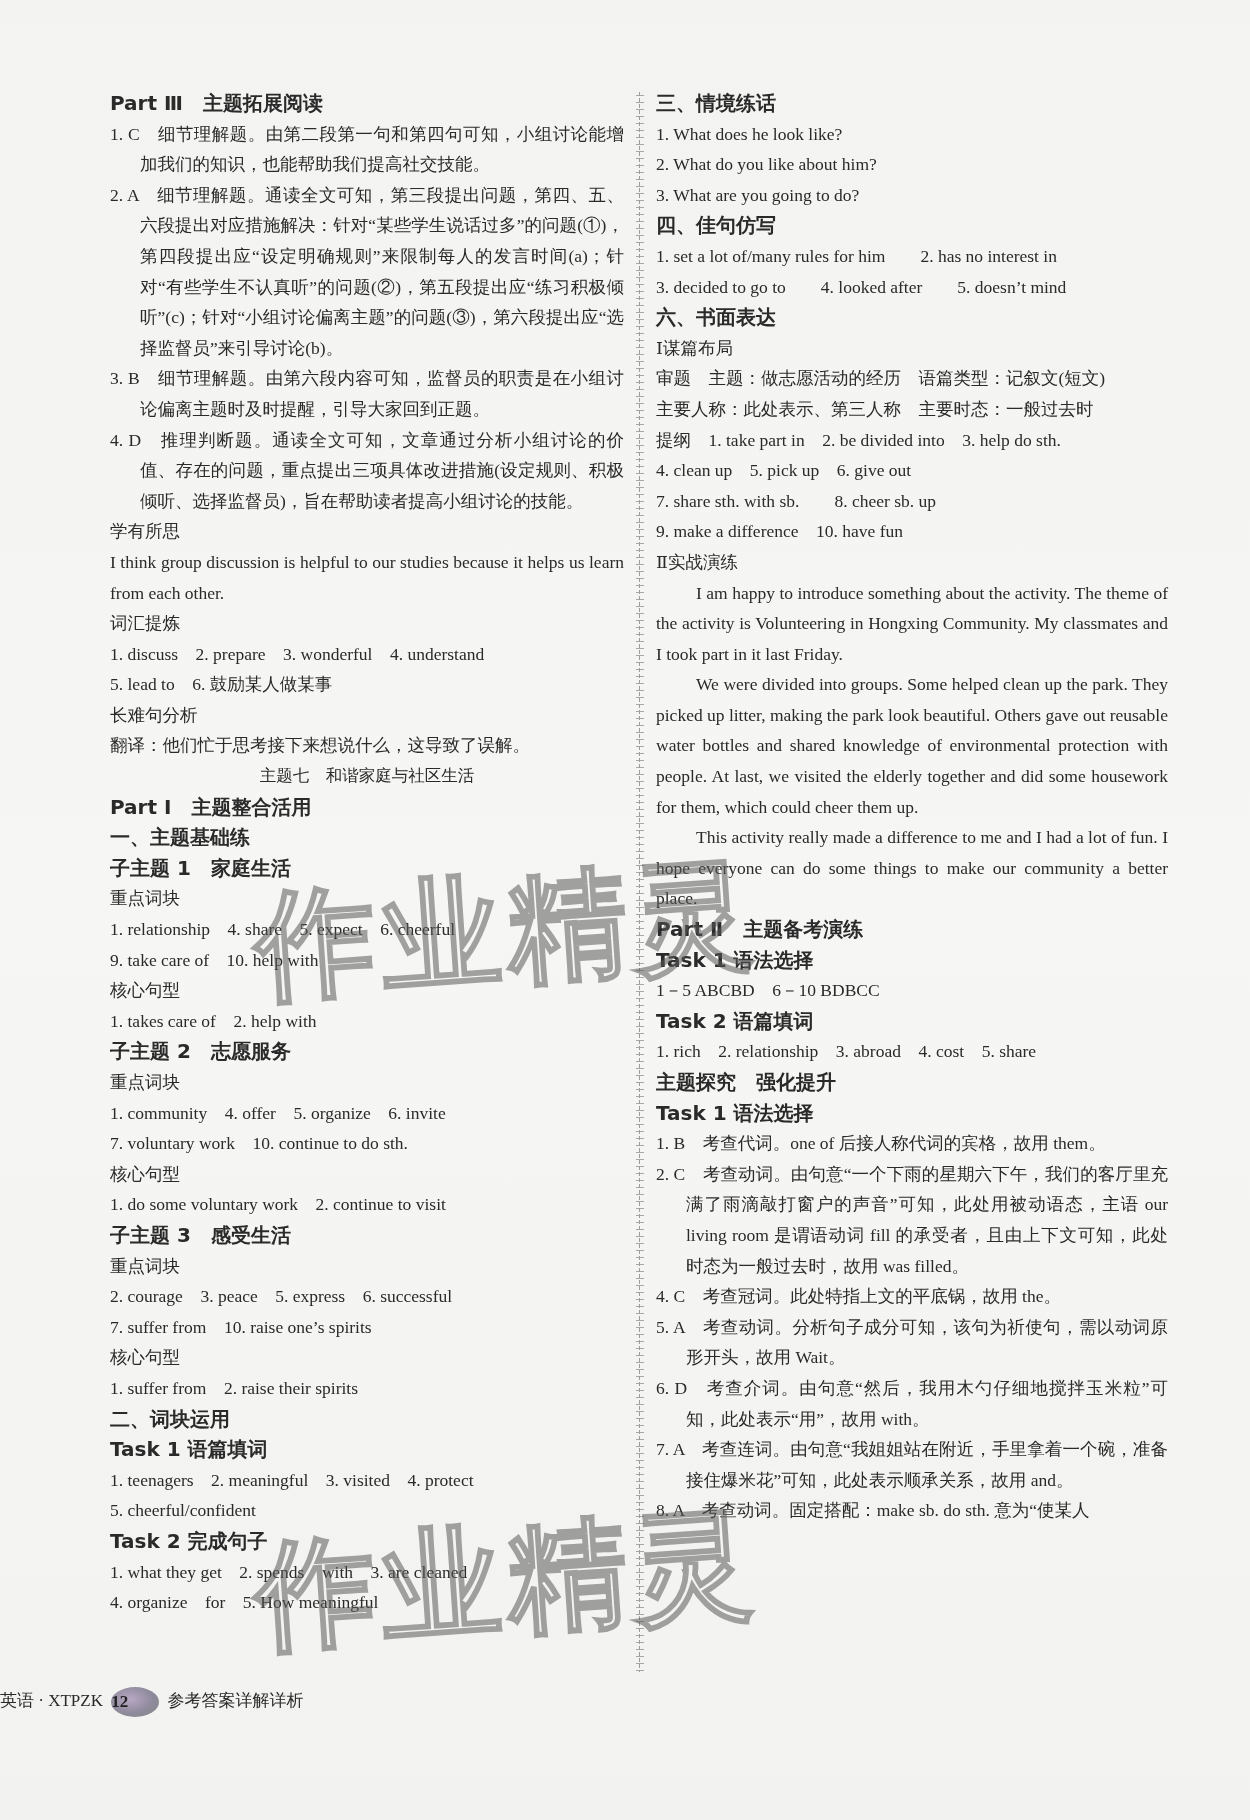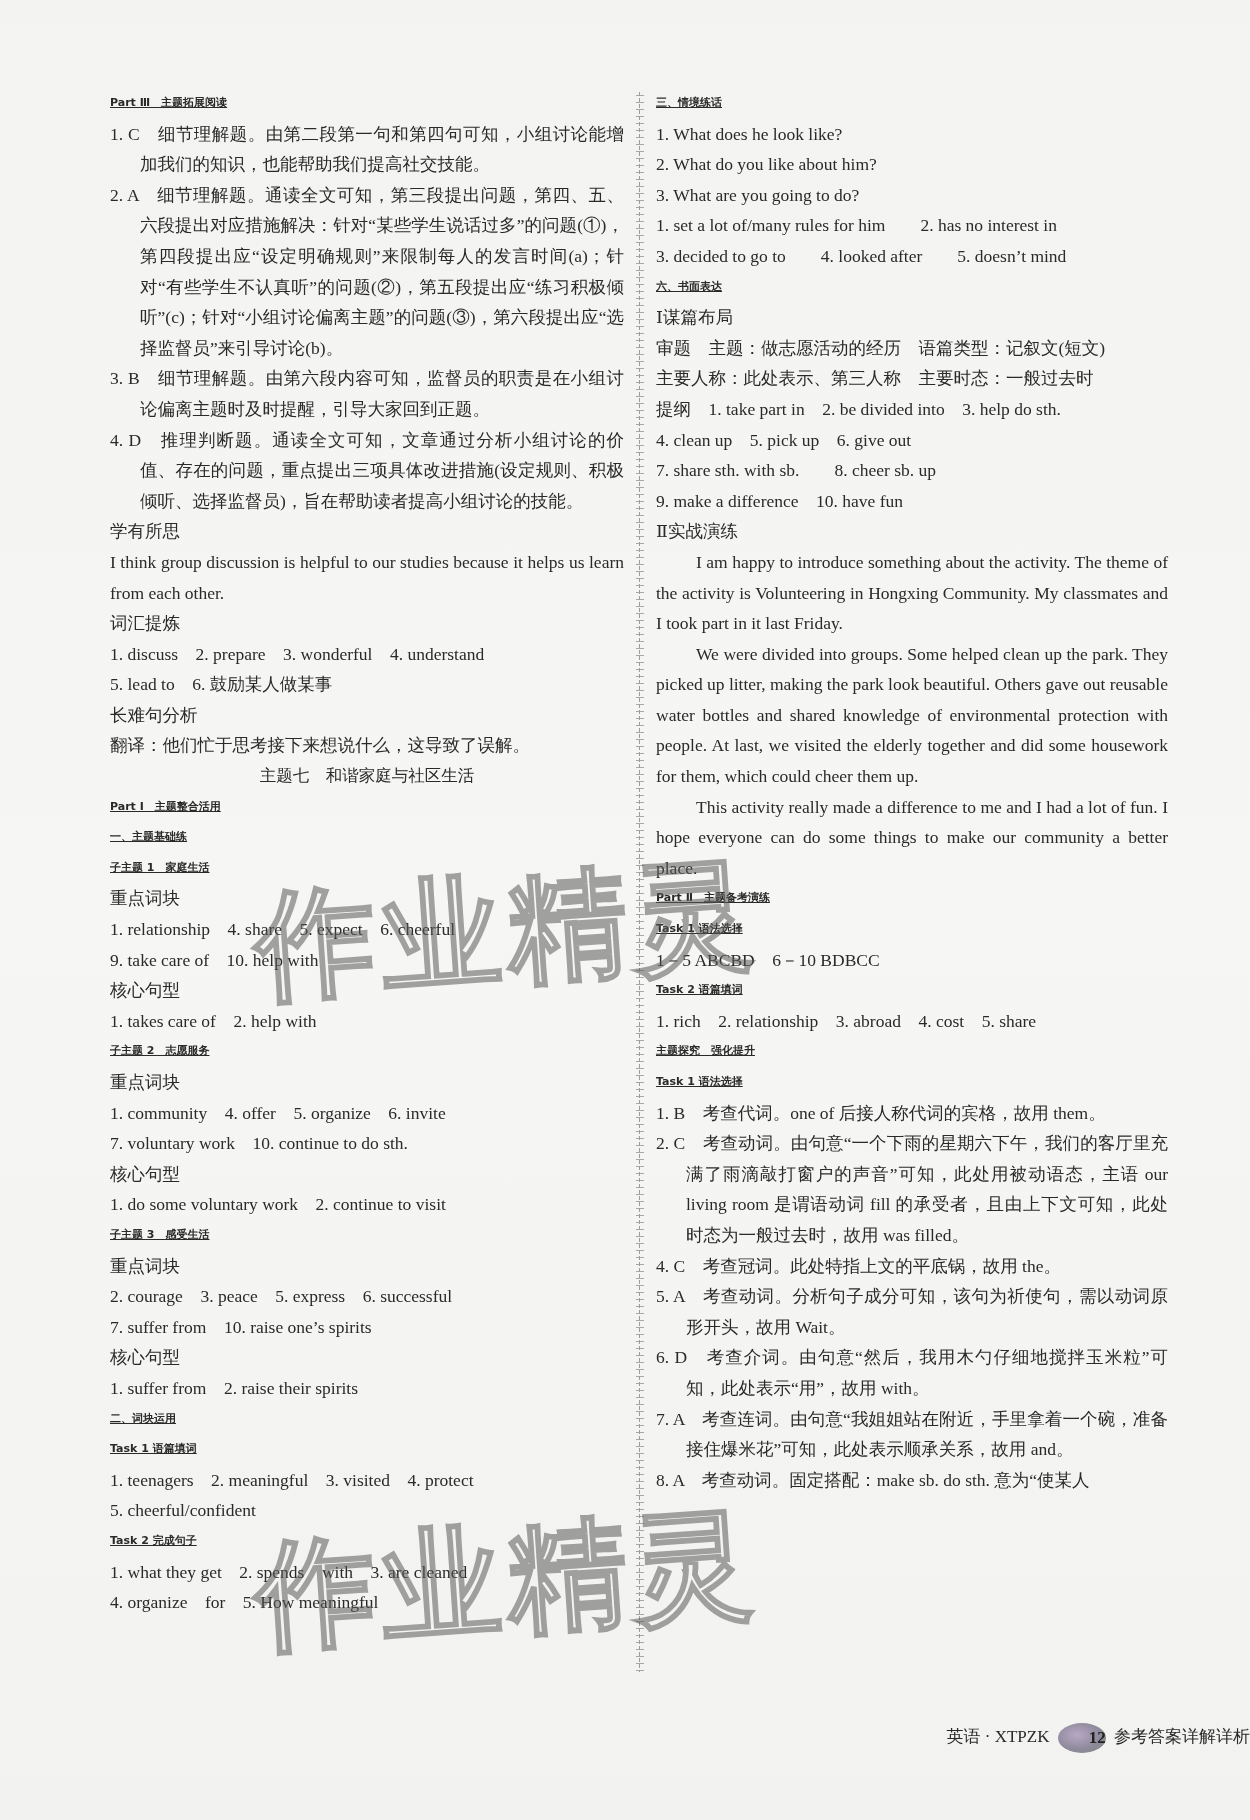--- a/index.html
+++ b/index.html
@@ -25,28 +25,28 @@
     .divider {
       position: absolute; left: 636px; top: 92px; width: 8px; height: 1580px;
       background-image: repeating-linear-gradient(180deg, transparent 0 3px, #888 3px 4px, transparent 4px 7px);
       opacity: 0.7;
     }
     .divider::after {
       content: ""; position: absolute; left: 3px; top: 0; width: 1px; height: 100%;
       background: repeating-linear-gradient(180deg, #777 0 4px, transparent 4px 6px);
     }
     .line { white-space: nowrap; }
-    .bold { font-weight: bold; font-family: "DejaVu Sans", "Liberation Sans", sans-serif; font-size: 11px; text-decoration: underline; }
+    .bold { font-weight: bold; font-family: "DejaVu Sans", "Liberation Sans", sans-serif; font-size: 20px; }
     .heading-center { text-align: center; font-weight: normal; font-family: "DejaVu Sans", sans-serif; font-size: 16.5px; }
     .hang { padding-left: 30px; text-indent: -30px; white-space: normal; text-align: justify; }
     .para { text-indent: 40px; text-align: justify; white-space: normal; }
     .justify { text-align: justify; white-space: normal; }
     .footer {
       position: absolute; top: 1686px; left: 0; width: 1250px;
-      text-align: right; font-size: 17px; line-height: 30px; margin-top: 36px;
+      text-align: left; font-size: 17px; line-height: 30px;
     }
     .footer .badge {
       display: inline-block; width: 48px; height: 30px; border-radius: 50%;
       background: radial-gradient(ellipse at 40% 40%, #b8a8c4 0%, #8f8a9c 55%, #7f8a86 100%);
       color: #222; font-weight: bold; vertical-align: middle; margin: 0 4px; line-height: 30px;
     }
     .watermark {
       position: absolute; font-family: "DejaVu Sans", sans-serif; font-weight: bold;
       color: transparent; -webkit-text-stroke: 2px rgba(90,90,90,0.55);
       font-size: 120px; letter-spacing: 6px; transform: rotate(-4deg);
@@ -103,20 +103,21 @@
     <div class="line">4. organize　for　5. How meaningful</div>
   </div>
 
   <div class="divider"></div>
 
   <div class="col col-right">
     <div class="line bold">三、情境练话</div>
     <div class="line">1. What does he look like?</div>
     <div class="line">2. What do you like about him?</div>
     <div class="line">3. What are you going to do?</div>
+    <div class="line bold">四、佳句仿写</div>
     <div class="line">1. set a lot of/many rules for him　　2. has no interest in</div>
     <div class="line">3. decided to go to　　4. looked after　　5. doesn’t mind</div>
     <div class="line bold">六、书面表达</div>
     <div class="line">Ⅰ谋篇布局</div>
     <div class="line">审题　主题：做志愿活动的经历　语篇类型：记叙文(短文)</div>
     <div class="line">主要人称：此处表示、第三人称　主要时态：一般过去时</div>
     <div class="line">提纲　1. take part in　2. be divided into　3. help do sth.</div>
     <div class="line">4. clean up　5. pick up　6. give out</div>
     <div class="line">7. share sth. with sb.　　8. cheer sb. up</div>
     <div class="line">9. make a difference　10. have fun</div>

